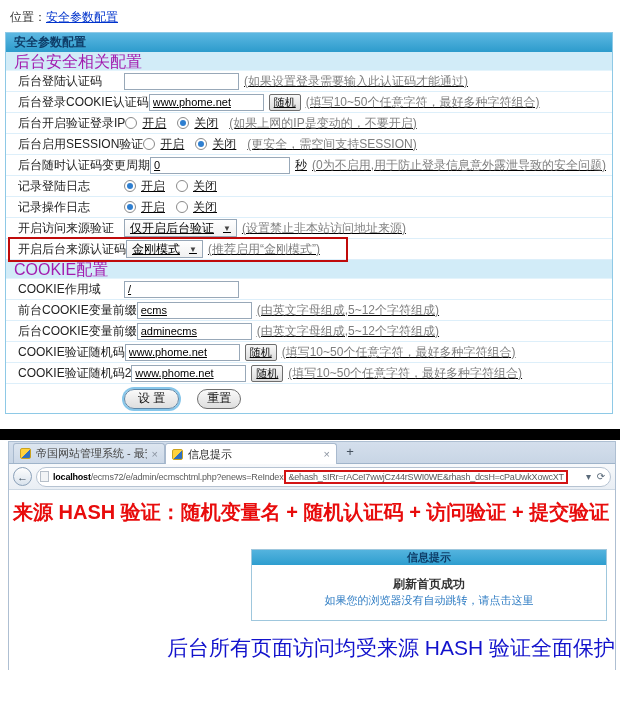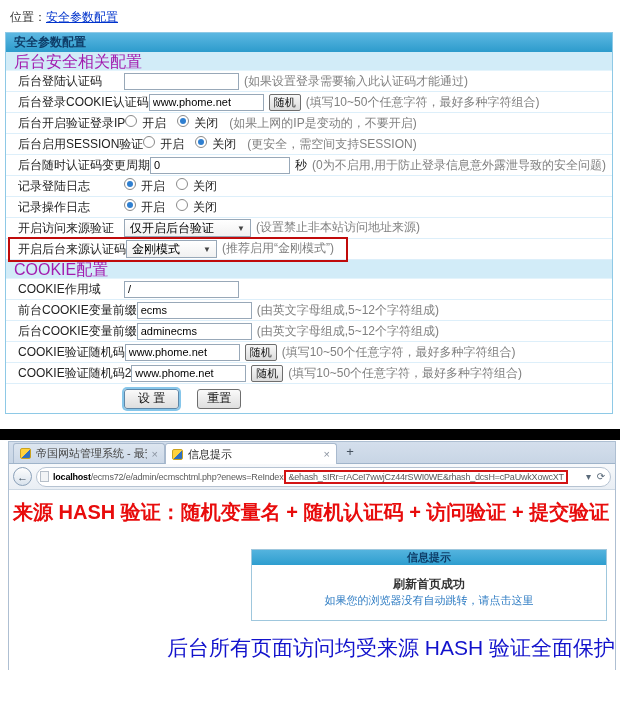--- a/index.html
+++ b/index.html
@@ -12,41 +12,41 @@
 
   
   .panel { margin:8px 5px 0 5px; width:608px; border:1px solid #8ec9e6; background:#fff; }
   .panel-head { height:19px; line-height:19px; padding-left:8px; font-size:12px; font-weight:bold;
                 color:#0e3d68; background:linear-gradient(#5cb8e2,#2d9bcc); }
   .section { height:19px; line-height:19px; padding-left:8px; font-size:16px; color:#a21caf;
              background:#d2ecf8; border-bottom:1px solid #e4f4fc; }
   .row { display:flex; align-items:center; height:21px; border-bottom:1px solid #ddeffa;
          padding-left:12px; font-size:12px; position:relative; }
   .lbl { flex:0 0 106px; color:#222; white-space:nowrap; }
-  .ctl { display:flex; gap:5px; white-space:nowrap; }
+  .ctl { display:flex; align-items:center; gap:5px; white-space:nowrap;text-decoration:underline; }
   .txt { height:17px; width:115px; border:1px solid #98a8b8; font-size:11px; padding:0 3px;
          font-family:"Liberation Sans","DejaVu Sans",sans-serif; }
   .txt.wide { width:140px; }
   .note { color:#808080; font-size:12px; }
   .unit { color:#222; font-size:12px; }
   .rnd { height:17px; font-size:11px; padding:0 4px; border:1px solid #6e6e6e; border-radius:2px;
          background:linear-gradient(#f8f8f8,#dcdcdc); cursor:pointer; color:#111;
          font-family:"Liberation Sans","DejaVu Sans",sans-serif; }
   .radio { width:12px; height:12px; border-radius:50%; border:1px solid #8a8a8a; background:#fff;
            display:inline-flex; align-items:center; justify-content:center; cursor:pointer; }
   .radio .rdot { width:6px; height:6px; border-radius:50%; background:transparent; }
   .radio.checked .rdot { background:#2f7fd0; }
   .rlabel { color:#222; margin-right:6px; }
-  .select { display:inline-flex; align-items:center; gap:23px; height:18px; padding:0 5px;
+  .select { display:inline-flex; align-items:center; gap:9px; height:18px; padding:0 5px;
             border:1px solid #98a8b8; background:linear-gradient(#fff,#f1f1f1); cursor:pointer; }
   .select .arrow { font-size:8px; color:#444; }
   .hl-box { position:absolute; left:2px; top:-2px; width:340px; height:25px;
             border:2px solid #c00b0b; pointer-events:none; }
   .btnrow { display:flex; align-items:center; gap:18px; height:29px; padding-left:118px; }
-  .btn { height:20px; font-size:12px; padding:0 9px; border:1px solid #6e6e6e; border-radius:3px;
+  .btn { height:20px; font-size:12px; padding:0 9px; border:1px solid #6e6e6e; border-radius:10px;
          background:linear-gradient(#fafafa,#dedede); cursor:pointer; color:#111;
          font-family:"Liberation Sans","DejaVu Sans",sans-serif; }
   .btn.primary { border:1px solid #5e87a8; box-shadow:0 0 0 2px #86c6ea; padding:0 13px; }
 
   
   .divider { margin-top:15px; height:11px; background:#000; width:620px; }
 
   
   .browser { margin:1px 2px 0 8px; width:608px; border:1px solid #aebfd2; border-bottom:none;
              background:#fff; height:229px; }

